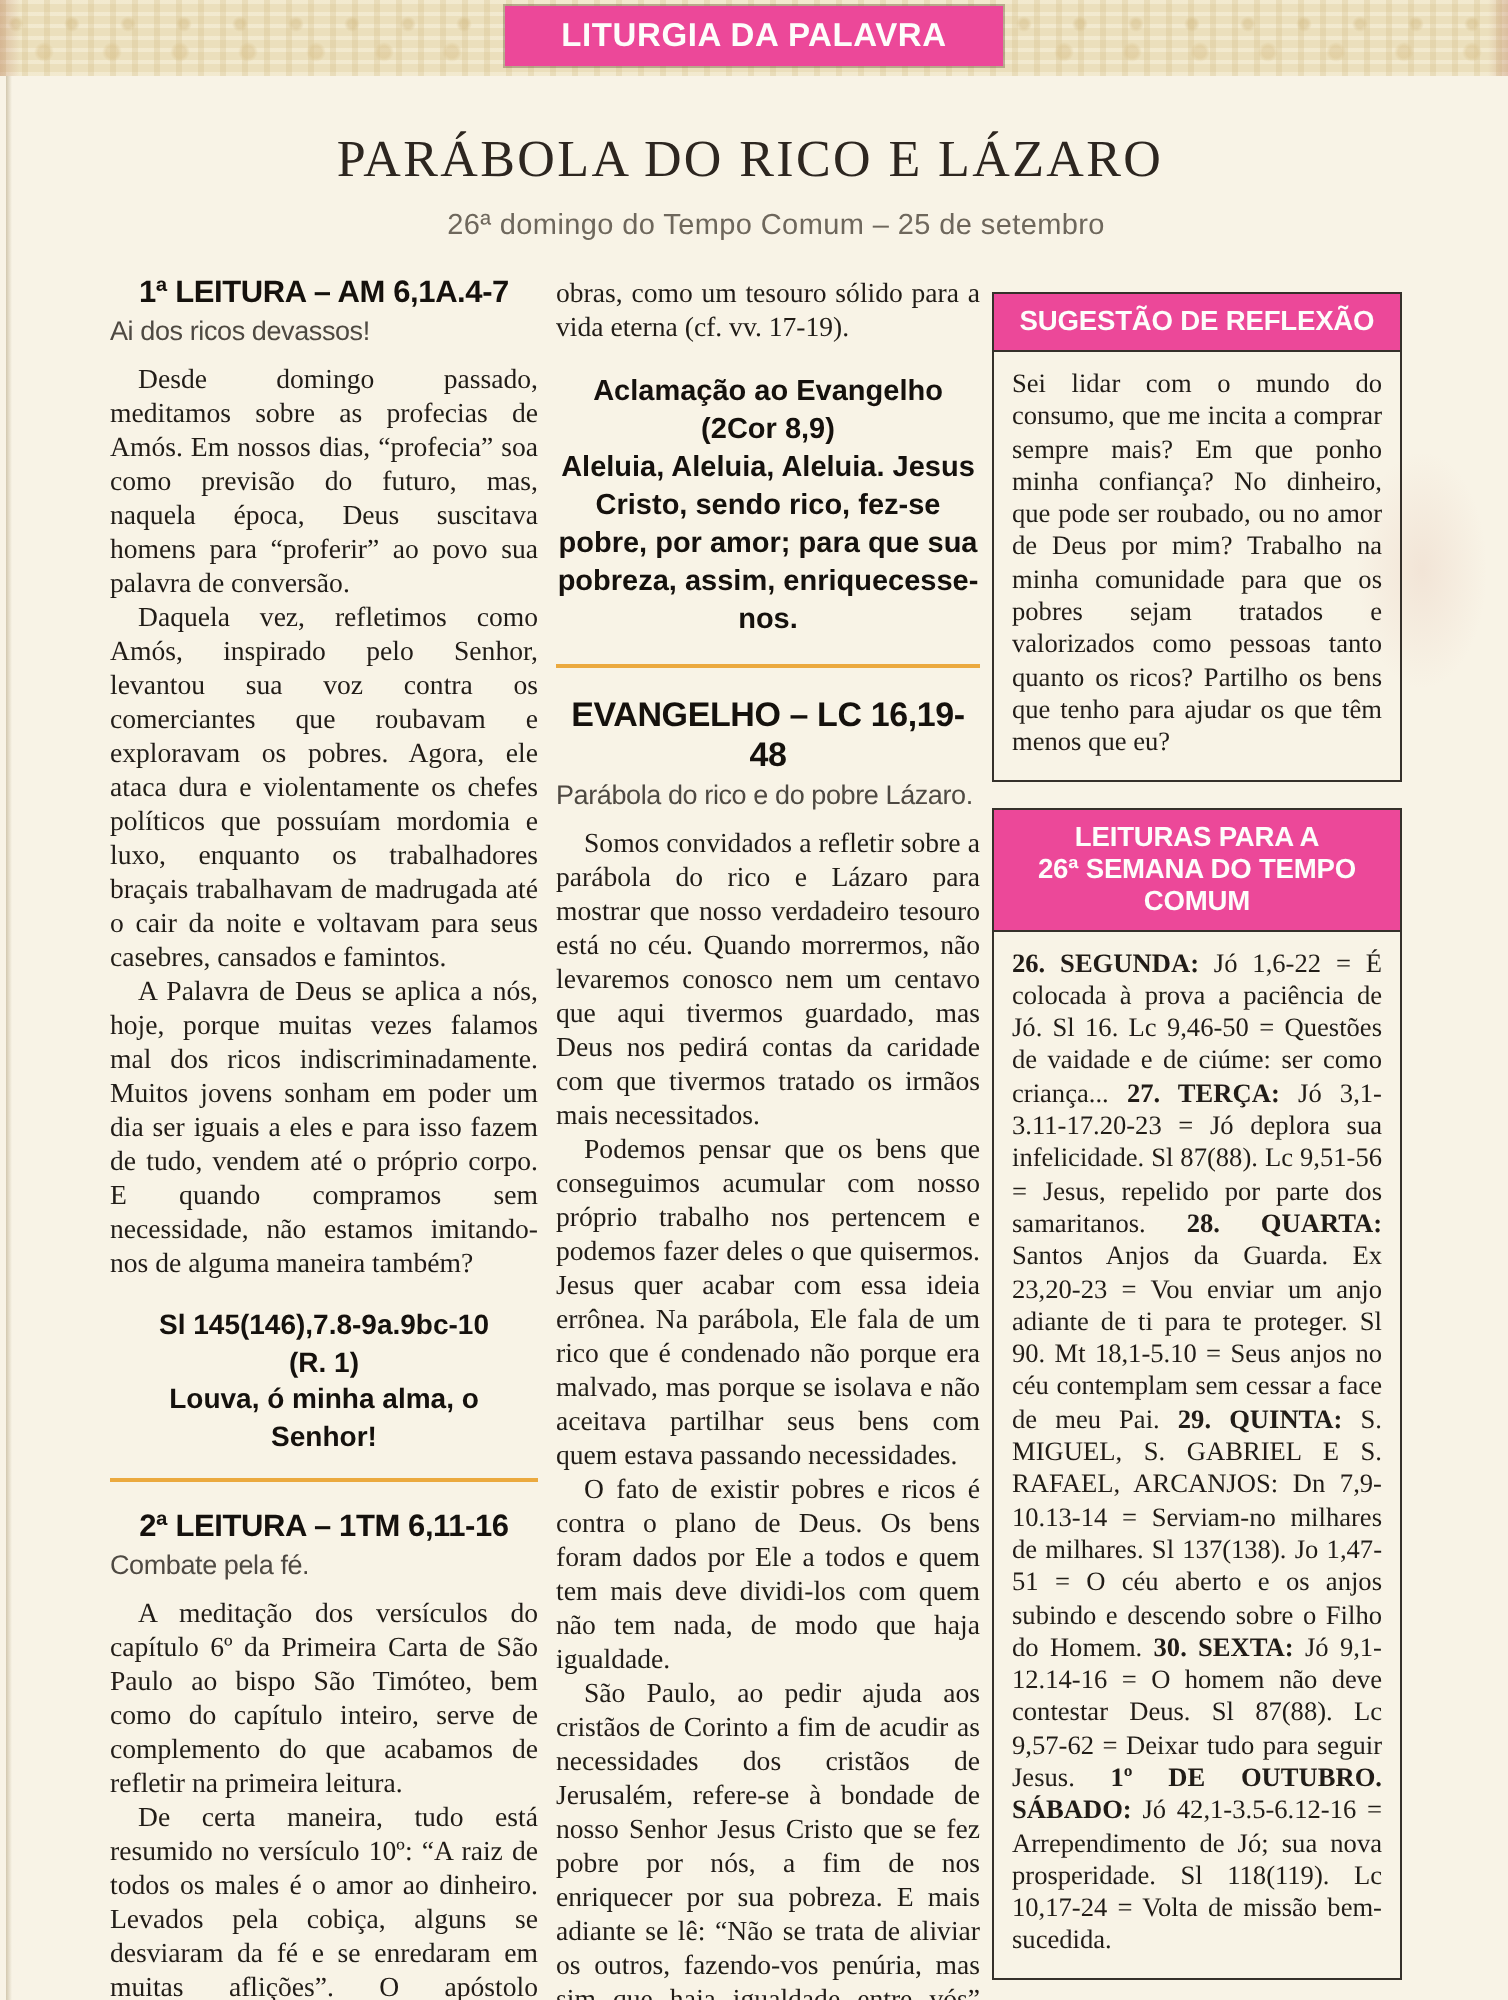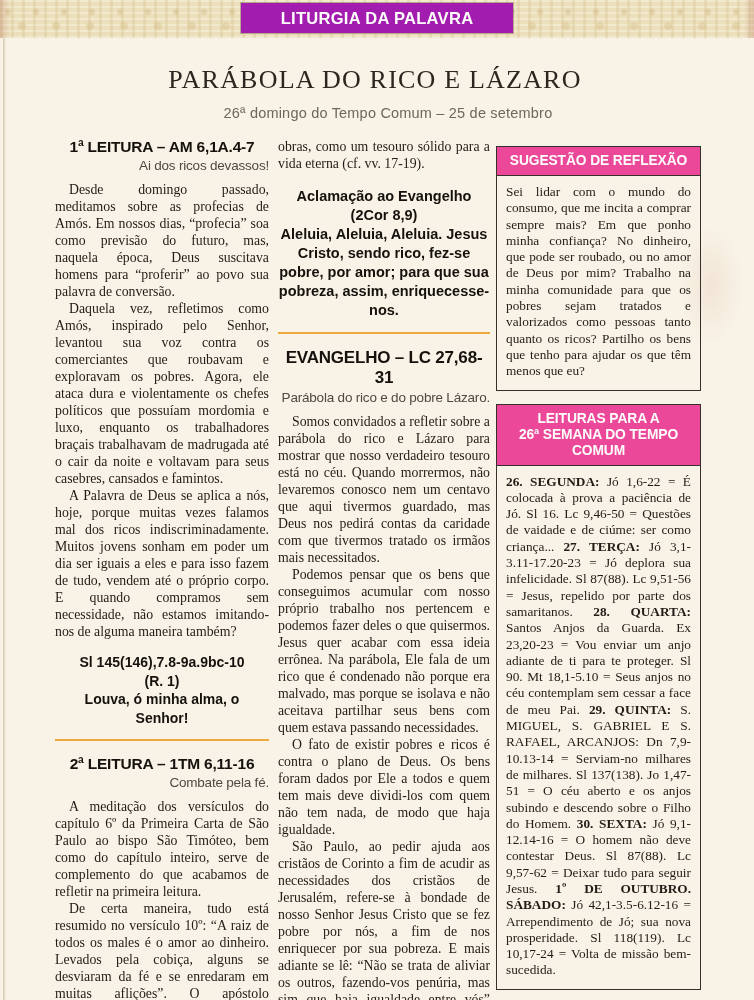--- a/index.html
+++ b/index.html
@@ -29,21 +29,21 @@
     position:absolute; left:3px; top:38px; bottom:0; width:3px;
     background:linear-gradient(90deg, rgba(180,165,130,.55), rgba(180,165,130,0));
   }
   .stain {
     position:absolute; right:10px; top:225px; width:66px; height:120px;
     background:radial-gradient(ellipse at center, rgba(205,140,120,.14), rgba(205,140,120,0) 70%);
     border-radius:50%;
   }
   .banner {
     position:absolute; top:3px; left:50%; transform:translateX(-50%);
-    width:272px; height:30px; background:#a21caf;
+    width:249px; height:30px; background:#ec4899;
     color:#fdfdfb; font-family:"Liberation Sans", sans-serif; font-weight:bold;
     font-size:16.5px; line-height:30px; text-align:center; letter-spacing:.3px;
     box-shadow:0 0 0 1px rgba(90,70,45,.35);
   }
   .page-title {
     position:absolute; top:65px; left:0; width:750px; text-align:center;
     font-size:26px; letter-spacing:1.2px; color:#2d2620; font-weight:normal; margin:0;
   }
   .page-subtitle {
     position:absolute; top:94px; left:0; width:754px; text-align:center;
@@ -54,21 +54,21 @@
   .col1 { left:55px;  width:214px; }
   .col2 { left:278px; width:212px; }
   .col3 { left:496px; top:146px; width:205px; }
 
   .sec-head {
     margin:0; text-align:center; font-family:"Liberation Sans", sans-serif;
     font-weight:bold; font-size:15.5px; color:#15110d; letter-spacing:-.2px;
   }
   .gospel .sec-head { font-size:17px; }
   .sec-sub {
-    margin:2px 0 8px; text-align:right; font-family:"Liberation Sans", sans-serif;
+    margin:2px 0 8px; text-align:left; font-family:"Liberation Sans", sans-serif;
     font-size:13.5px; color:#4e4942; letter-spacing:-.2px;
   }
   .body-text p {
     margin:0; font-size:13.8px; line-height:17px; text-align:justify;
     text-indent:14px;
   }
   .no-indent p, p.no-indent { text-indent:0; }
 
   .psalm {
     margin:13px 14px 12px; text-align:center;
@@ -150,21 +150,21 @@
 
     <div class="acclaim">
       <p class="ln">Aclamação ao Evangelho</p>
       <p class="ln">(2Cor 8,9)</p>
       <p class="ln">Aleluia, Aleluia, Aleluia. Jesus Cristo, sendo rico, fez-se pobre, por amor; para que sua pobreza, assim, enriquecesse-nos.</p>
     </div>
 
     <hr class="divider">
 
     <section class="gospel">
-      <h3 class="sec-head">EVANGELHO – LC 27,68-31</h3>
+      <h3 class="sec-head">EVANGELHO – LC 16,19-48</h3>
       <p class="sec-sub">Parábola do rico e do pobre Lázaro.</p>
       <div class="body-text">
           <p>Somos convidados a refletir sobre a parábola do rico e Lázaro para mostrar que nosso verdadeiro tesouro está no céu. Quando morrermos, não levaremos conosco nem um centavo que aqui tivermos guardado, mas Deus nos pedirá contas da caridade com que tivermos tratado os irmãos mais necessitados.</p>
           <p>Podemos pensar que os bens que conseguimos acumular com nosso próprio trabalho nos pertencem e podemos fazer deles o que quisermos. Jesus quer acabar com essa ideia errônea. Na parábola, Ele fala de um rico que é condenado não porque era malvado, mas porque se isolava e não aceitava partilhar seus bens com quem estava passando necessidades.</p>
           <p>O fato de existir pobres e ricos é contra o plano de Deus. Os bens foram dados por Ele a todos e quem tem mais deve dividi-los com quem não tem nada, de modo que haja igualdade.</p>
           <p>São Paulo, ao pedir ajuda aos cristãos de Corinto a fim de acudir as necessidades dos cristãos de Jerusalém, refere-se à bondade de nosso Senhor Jesus Cristo que se fez pobre por nós, a fim de nos enriquecer por sua pobreza. E mais adiante se lê: “Não se trata de aliviar os outros, fazendo-vos penúria, mas sim que haja igualdade entre vós” (2Cor 8,9.13). Só a Palavra de Deus realiza esse milagre.</p>
         </div>
     </section>
   </div>
 

